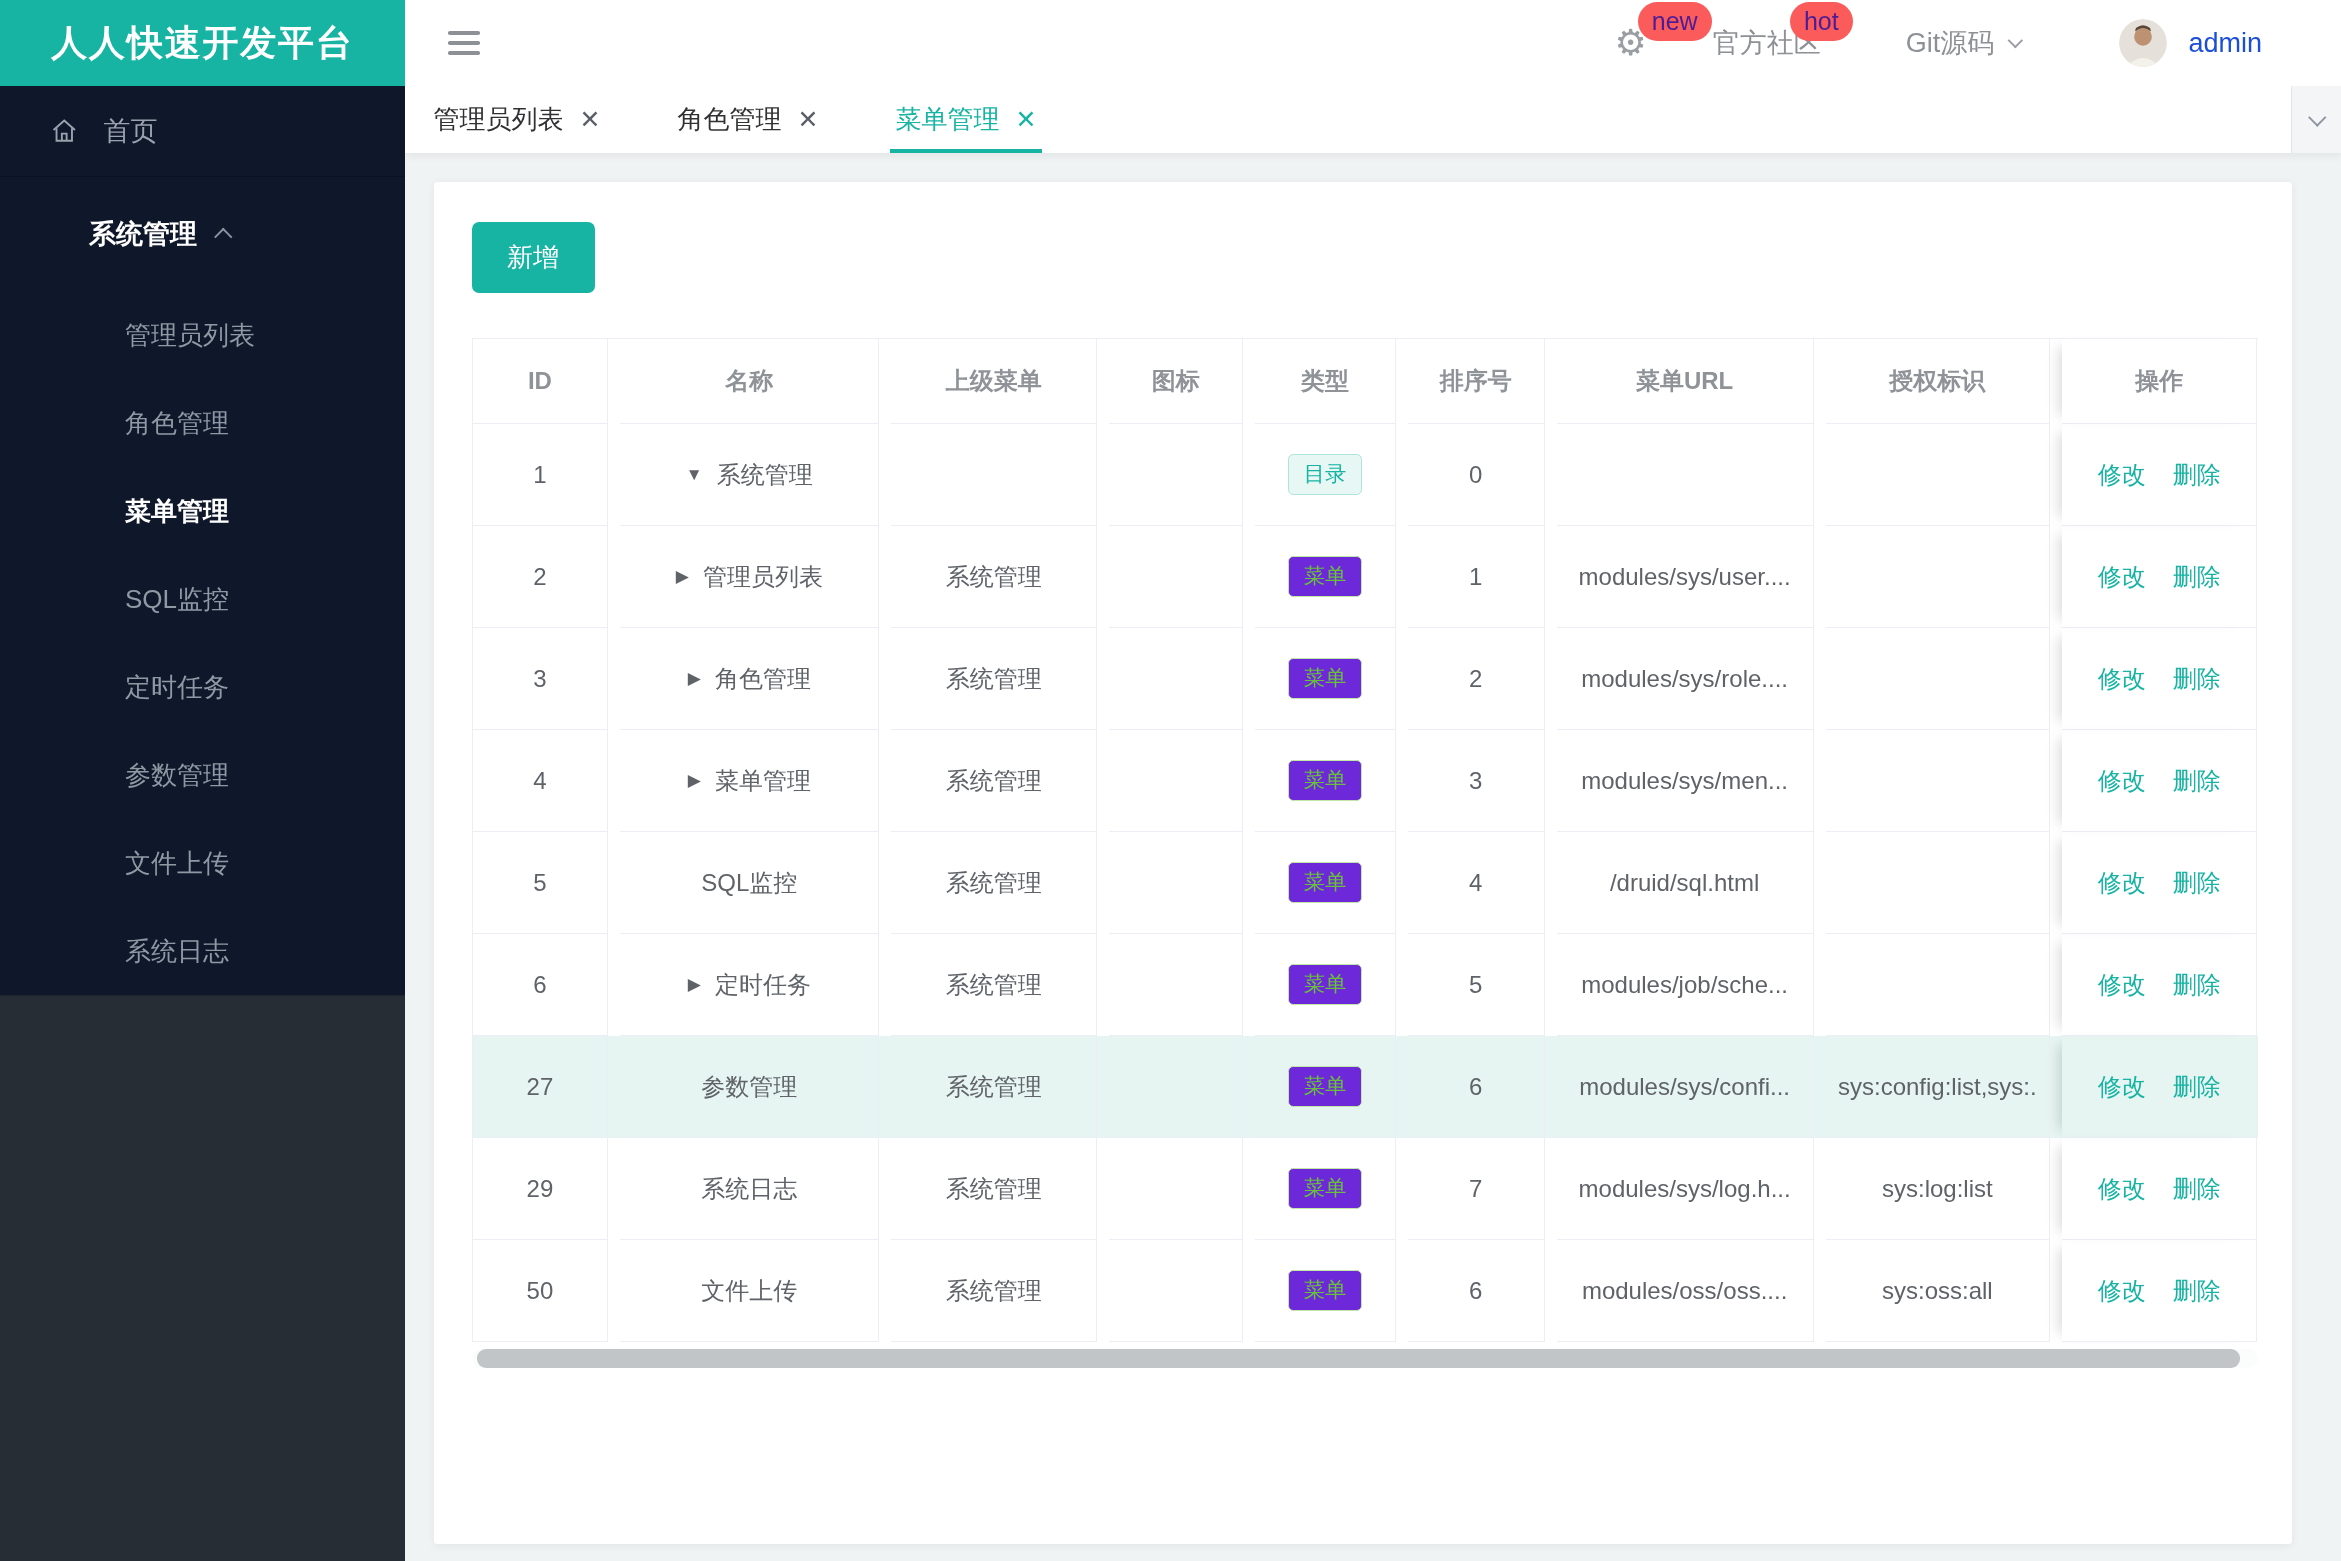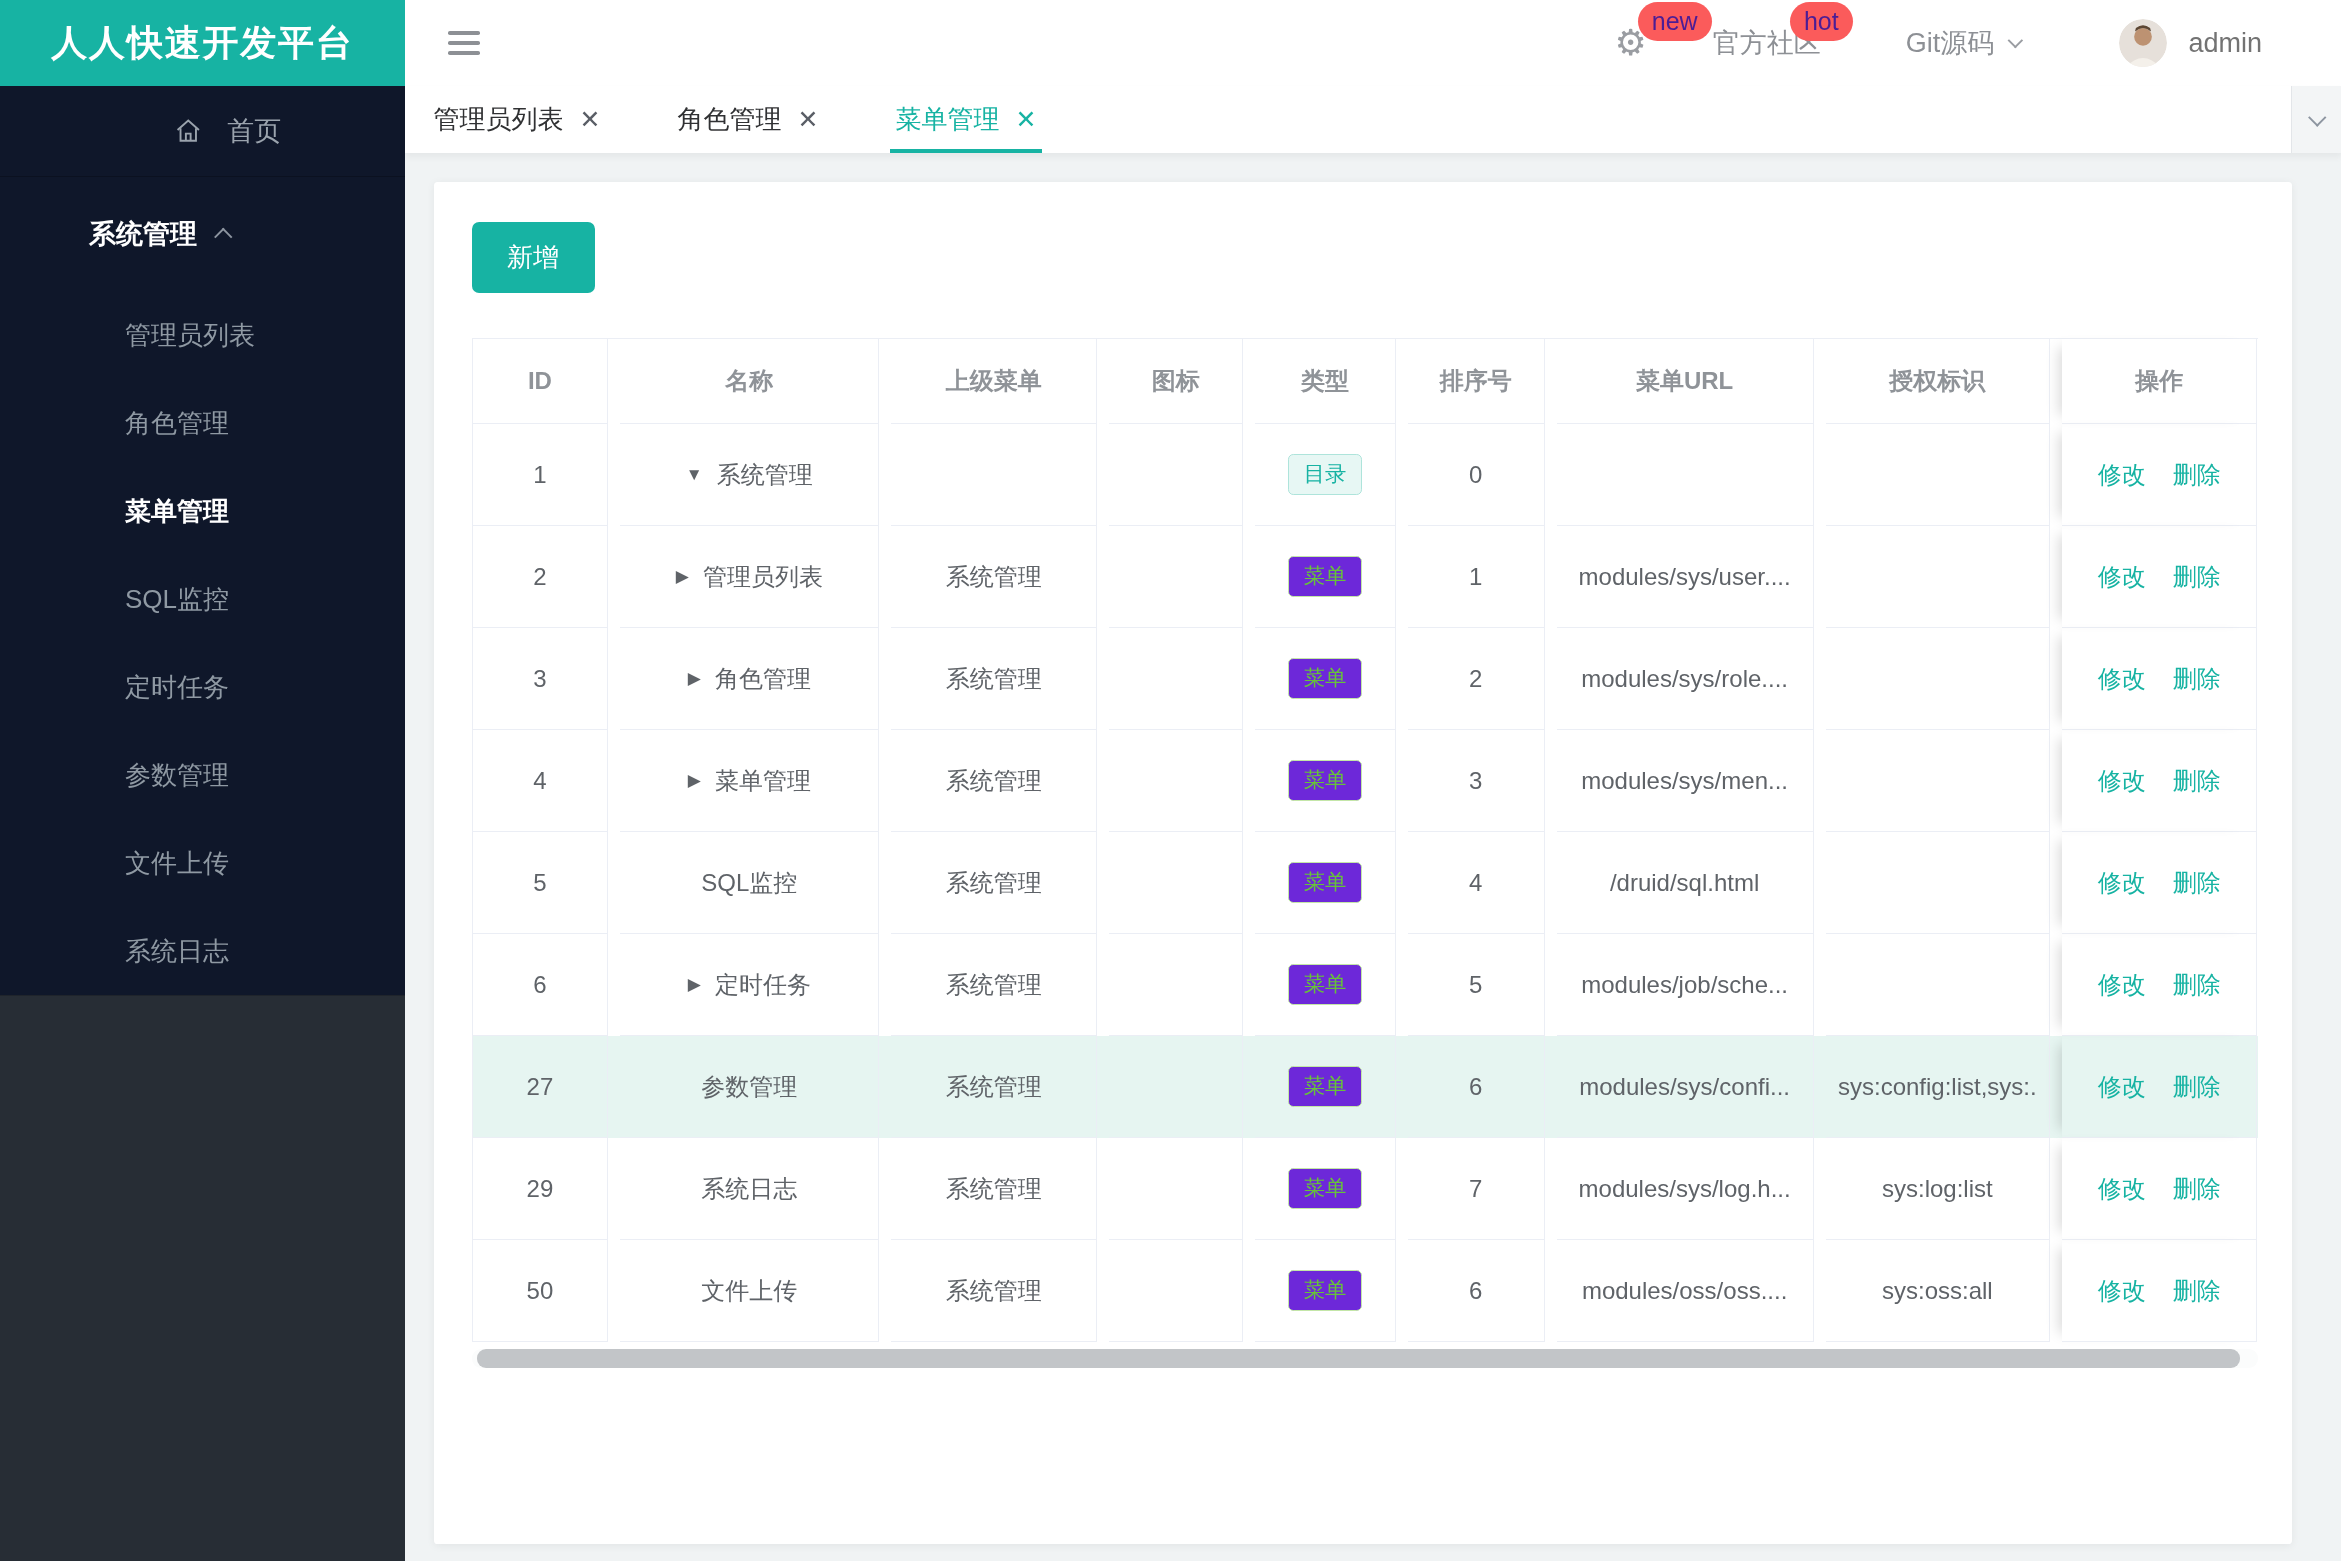--- a/index.html
+++ b/index.html
@@ -7,21 +7,21 @@
   body {
     position:relative; overflow:hidden;
     font-family:"Liberation Sans","DejaVu Sans",sans-serif;
     background:#f0f3f4; color:#303133;
   }
   
   .sidebar { position:absolute; left:0; top:0; width:405px; height:100%; background:#0f172a; display:flex; flex-direction:column; }
   .logo { height:86px; flex:0 0 auto; background:#17b3a3; color:#fff; font-size:36px; font-weight:bold;
           display:flex; align-items:center; justify-content:center; letter-spacing:1.8px; }
   .home-item { height:91px; flex:0 0 auto; display:flex; align-items:center; gap:25px; padding-left:50px;
-               color:#9aa3ad; font-size:27px; cursor:pointer; border-bottom:0.9px solid rgba(0,0,0,0.22);justify-content:center; }
+               color:#9aa3ad; font-size:27px; cursor:pointer; border-bottom:0.9px solid rgba(0,0,0,0.22); }
   .home-icon svg { display:block; }
   .group-title { height:114px; flex:0 0 auto; display:flex; align-items:center; padding-left:89px;
                  color:#ffffff; font-size:27px; font-weight:bold; cursor:pointer; }
   .chev { display:inline-block; width:12.5px; height:12.5px; border-right:2.7px solid #8d95a0; border-bottom:2.7px solid #8d95a0; }
   .chev-up { transform:rotate(-135deg); margin-left:19.6px; margin-top:7.1px; }
   .chev-down { transform:rotate(45deg); margin-top:-5.3px; }
   .submenu { flex:0 0 auto; }
   .submenu-item { height:88px; display:flex; align-items:center; padding-left:125px;
                   color:#8f99a3; font-size:26px; cursor:pointer; }
   .submenu-item.active { color:#ffffff; font-weight:bold; }
@@ -36,21 +36,21 @@
   .gear-wrap { position:relative; margin-right:66px; cursor:pointer; }
   .gear-glyph { font-size:36px; color:#9a9da2; line-height:1; }
   .pill-badge { position:absolute; top:-23px; left:23px; background:#fb5b5b; color:#4c1d95; font-size:25px;
                 line-height:1; padding:7.1px 14.2px; border-radius:890px; font-weight:normal; white-space:nowrap; }
   .community-wrap { position:relative; margin-right:85px; cursor:pointer; }
   .top-link { color:#8d9095; font-size:27px; }
   .git-wrap { display:flex; align-items:center; gap:16px; margin-right:98px; cursor:pointer; }
   .git-wrap .chev { width:10.7px; height:10.7px; border-color:#9a9da2; }
   .avatar { width:48px; height:48px; border-radius:50%; overflow:hidden; flex:0 0 auto; cursor:pointer; }
   .avatar svg { display:block; }
-  .username { font-size:27px; color:#737373; margin-left:21.4px; cursor:pointer; }
+  .username { font-size:27px; color:#1d4ed8; margin-left:21.4px; cursor:pointer; }
 
   
   .tabbar { position:absolute; left:405px; top:86px; right:0; height:67px; background:#fff;
             display:flex; align-items:stretch; padding-left:28.5px; box-shadow:0 3.6px 7.1px rgba(0,0,0,0.05); z-index:2; }
   .tabs { display:flex; align-items:stretch; }
   .tab { display:flex; align-items:center; gap:16px; margin-right:77px; font-size:26px; color:#303133;
          position:relative; cursor:pointer; }
   .tab .close { font-size:25px; color:#5a5e66; line-height:1; cursor:pointer; }
   .tab.active { color:#17b3a3; }
   .tab.active .close { color:#17b3a3; }

